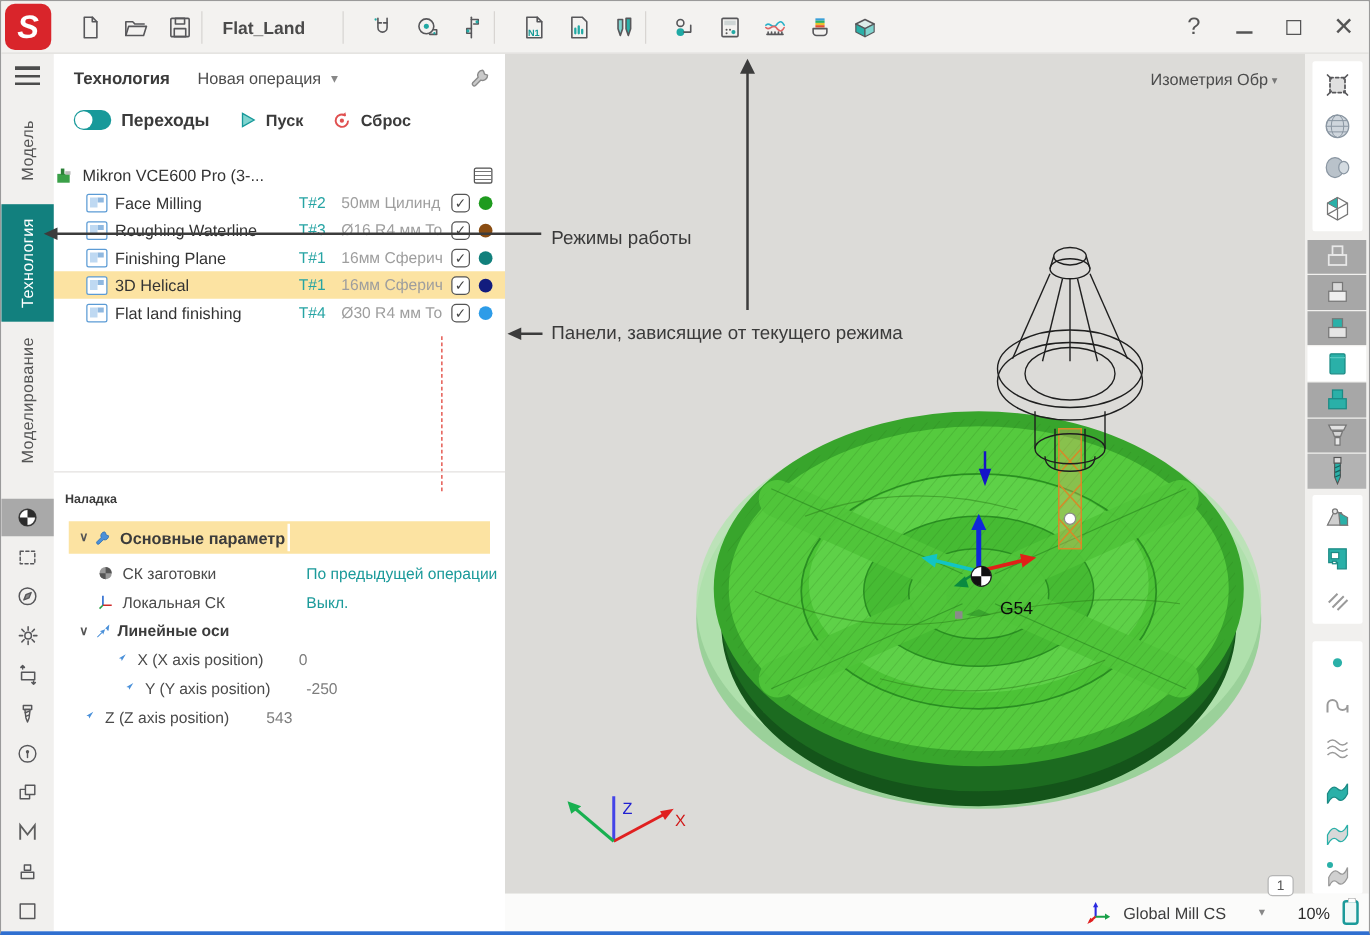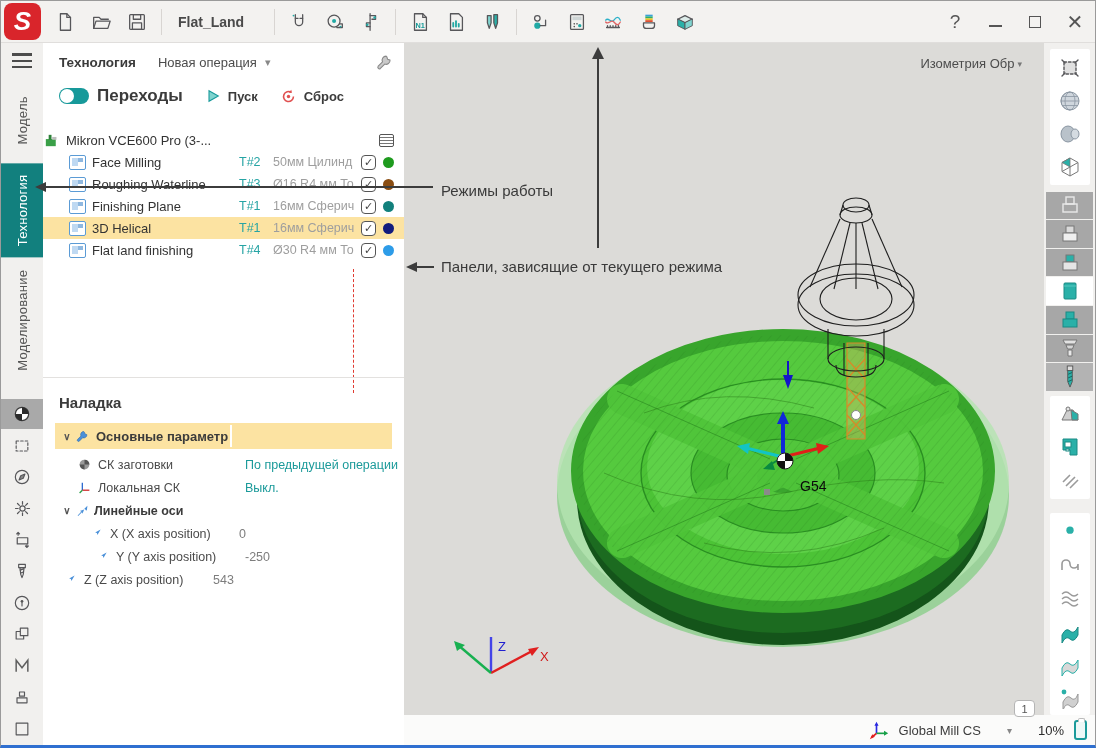--- a/index.html
+++ b/index.html
@@ -9,21 +9,21 @@
     font-family:"Liberation Sans", sans-serif;
     background:#fff; border:1px solid #9a9a9a; border-bottom:3px solid #2f6fd0;
     color:#3c3c3c; overflow:hidden;
   }
   
   .tbar { position:absolute; top:0; left:0; right:0; height:42px; background:#f3f2f0;
           display:flex; align-items:center; border-bottom:1px solid #e0dedc; z-index:10;}
   .logo { width:37px; height:37px; margin:0 6px 0 3px; background:#d9252b; border-radius:8px;
           color:#fff; font-weight:bold; font-size:26px; font-style:italic;
           display:flex; align-items:center; justify-content:center; }
-  .tbtn { width:36px; height:34px; display:flex; align-items:center; justify-content:center; border-radius:3px; }
+  .tbtn { width:36px; height:34px; display:flex; align-items:center; justify-content:flex-end; border-radius:3px; }
   .tsep { width:1px; height:26px; background:#d8d5d2; margin:0 6px; }
   .ttitle { font-size:14px; font-weight:bold; color:#4a4a4a; padding:0 24px 0 10px; }
   .wctl { width:40px; height:34px; display:flex; align-items:center; justify-content:center; color:#555; }
   .help-q { font-size:19px; color:#555; }
   .min-g { width:13px; height:2px; background:#555; margin-top:8px;}
   .max-g { width:12px; height:12px; border:1.6px solid #555; }
   .cls-g { font-size:20px; color:#555; line-height:1; }
   svg.ic { stroke:#57575a; fill:none; stroke-width:1.4; stroke-linejoin:round; stroke-linecap:round; }
   
   .lcol { position:absolute; top:42px; left:0; width:42px; bottom:0; background:#f1f0ee;
@@ -37,21 +37,21 @@
   .modeic { width:42px; height:31px; margin-bottom:1px; display:flex; align-items:center; justify-content:center;
             color:#5f5f5f; font-size:18px; }
   .modeic.sel { background:#a9a9a9; }
   
   .lpanel { position:absolute; top:42px; left:42px; width:361px; bottom:0; background:#fff; z-index:4; }
   .phead { display:flex; align-items:center; height:38px; padding:0 10px 0 16px; }
   .phead .pt { font-size:13.5px; font-weight:bold; color:#3b3b3b; }
   .drop { font-size:13px; color:#4c4c4c; margin-left:22px; display:flex; align-items:center;}
   .drop::after { content:"▾"; font-size:11px; color:#888; margin-left:8px; }
   .ctrl-row { display:flex; align-items:center; height:30px; padding-left:16px; gap:22px; }
-  .toggle { display:flex; align-items:center; gap:8px; font-size:17px; font-weight:bold; color:#3b3b3b;}
+  .toggle { display:flex; align-items:center; gap:8px; font-size:14px; font-weight:bold; color:#3b3b3b;}
   .pill { width:30px; height:16px; border-radius:8px; background:#17999a; position:relative; }
   .pill i { position:absolute; left:1px; top:1px; width:14px; height:14px; border-radius:50%; background:#fff; }
   .runbtn,.resetbtn { display:flex; align-items:center; gap:7px; font-size:13px; font-weight:bold; color:#3b3b3b; }
   .tree { position:absolute; top:86px; left:0; right:0; }
   .mrow { display:flex; align-items:center; height:22px; font-size:13px; color:#333; }
   .mrow .mname { font-weight:normal; margin-left:6px; flex:1; white-space:nowrap; overflow:hidden; }
   .redline { position:absolute; left:310px; top:140px; height:124px; border-left:1.6px dashed #e03a30; z-index:0;}
   .op { display:flex; align-items:center; height:22px; padding-left:26px; font-size:13px; position:relative; z-index:1;}
   .op.sel { background:#fce3a2;justify-content:center; }
   .op .oic { width:17px; height:15px; border:1.4px solid #5b9bd5; border-radius:2px; background:#fff;
@@ -62,21 +62,21 @@
   .op .otn { width:34px; color:#26a4a4; font-size:12.5px; flex:none;}
   .op .otl { width:88px; color:#9e9e9e; font-size:12.5px; white-space:nowrap; overflow:hidden; flex:none;}
   .chk { width:15px; height:15px; border:1.4px solid #555; border-radius:4px; background:#fff;
          font-size:11px; color:#444; display:flex; align-items:center; justify-content:center; flex:none; margin-right:7px;}
   .chk::after{ content:"✓"; }
   .dot { width:11px; height:11px; border-radius:50%; flex:none; margin-right:10px;}
   .docic { width:15px; height:13px; border:1.3px solid #555; border-radius:2px; margin-right:10px;
            background:repeating-linear-gradient(#fff,#fff 2px,#777 2px,#777 3px); flex:none;}
   
   .setup { position:absolute; top:334px; left:0; right:0; border-top:1px solid #e3e1df; }
-  .shead { font-size:15px; font-weight:bold; color:#3b3b3b; padding:16px 0 12px 16px; }
+  .shead { font-size:10px; font-weight:bold; color:#3b3b3b; padding:16px 0 12px 9px; }
   .grow { display:flex; align-items:center; height:26px; background:#fce3a2; margin:0 12px 4px 12px; padding-left:4px;
           font-size:13px; font-weight:bold; color:#3b3b3b; position:relative;}
   .grow .cursor { position:absolute; left:175px; top:2px; bottom:2px; width:2px; background:#fff; }
   .chev { font-size:10px; color:#555; width:16px; text-align:center; }
   .prow { display:flex; align-items:center; height:23px; padding-left:34px; font-size:12.5px; }
   .prow .plab { width:168px; color:#4a4a4a; display:flex; align-items:center; gap:6px; }
   .prow .pval { color:#1b9a9a; }
   .prow .pval.num { color:#7d7d7d; }
   .prow.group { padding-left:16px; font-weight:bold; color:#3b3b3b; }
   .pic { width:15px; height:15px; flex:none; display:inline-flex; align-items:center; justify-content:center;}

